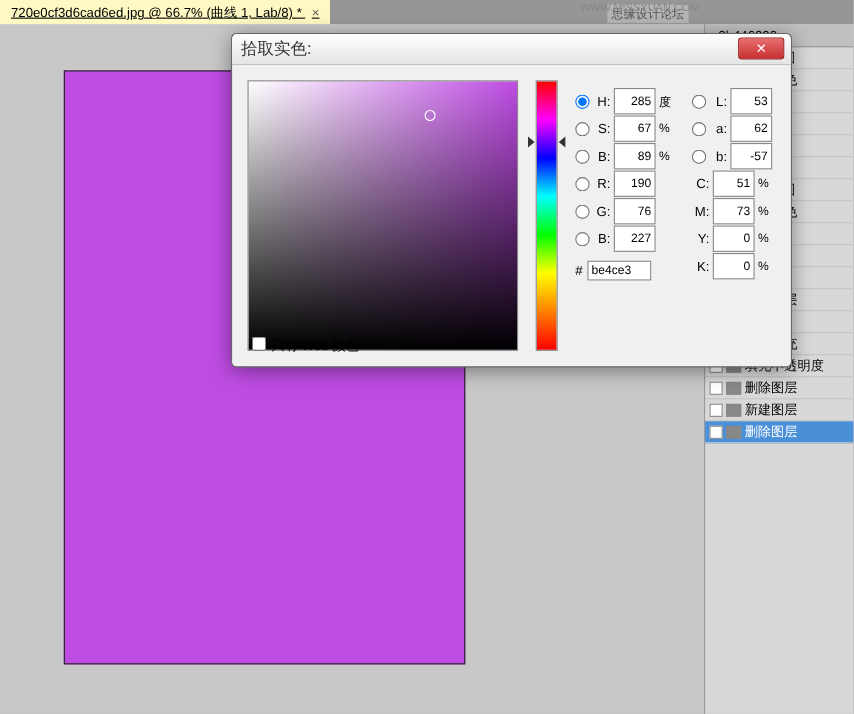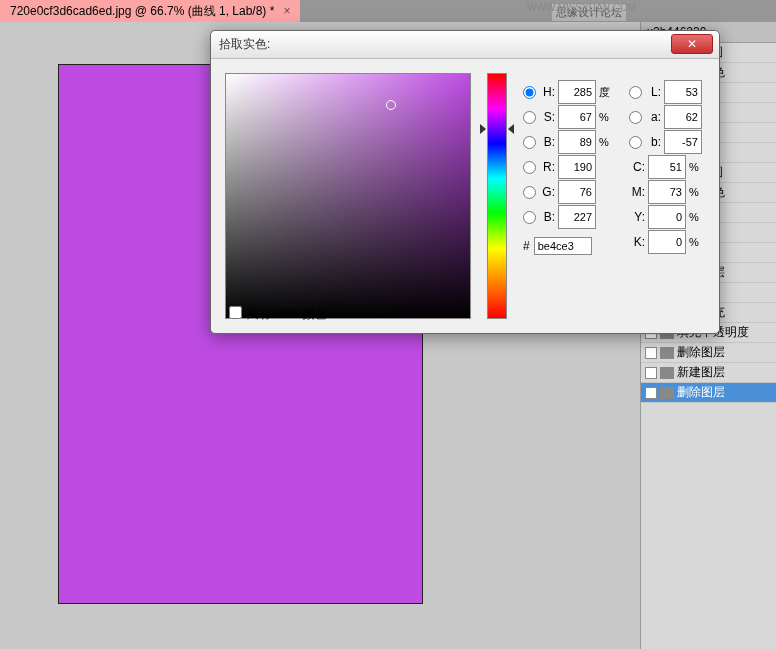--- a/index.html
+++ b/index.html
@@ -1,38 +1,38 @@
 <!DOCTYPE html>
 <html><head>
 <meta charset="utf-8">
 <style>
 * { box-sizing: border-box; margin: 0; padding: 0; font-family: "Microsoft YaHei", Arial, sans-serif; font-size: 12px; }
 body { background: #b3b3b3; width: 776px; height: 649px; overflow: hidden; position: relative; }
 
 .tab-bar { background: #969696; height: 22px; display: flex; align-items: center; }
-.doc-tab { background: #fca5a5; padding: 3px 10px; border-top: 1px solid #888; font-size: 11px; }
+.doc-tab { background: #fef9c3; padding: 3px 10px; border-top: 1px solid #888; font-size: 11px; text-decoration: underline; }
 .doc-tab .close { margin-left: 6px; color: #555; cursor: pointer; }
 
 .canvas-area { position: absolute; top: 22px; left: 0; right: 136px; bottom: 0; background: #c8c8c8; }
 .purple-rect { position: absolute; left: 58px; top: 42px; width: 365px; height: 540px; background: #be4ce3; border: 1px solid #222; }
 
 .right-panel { position: absolute; right: 0; top: 22px; width: 136px; bottom: 0; background: #d8d8d8; border-left: 1px solid #999; font-size: 11px; }
 .rp-title { background: #c0c0c0; padding: 3px 6px; border-bottom: 1px solid #999; word-break: break-all; }
 .layer-item { display: flex; align-items: center; padding: 2px 4px; border-bottom: 1px solid #c4c4c4; height: 20px; gap: 3px; }
 .layer-item.selected { background: #4a90d9; color: #fff; }
 .eye { width: 12px; height: 12px; border: 1px solid #888; background: #fff; }
 .li-icon { width: 14px; height: 12px; background: #888; display: inline-block; }
 
 .watermark { position: absolute; right: 140px; top: 2px; font-size: 10px; color: #888; text-align: right; }
 .forum-label { position: absolute; right: 150px; top: 4px; font-size: 11px; color: #555; background: rgba(200,200,200,0.6); padding: 1px 4px; }
 
 
 .dialog { position: absolute; left: 210px; top: 30px; width: 510px; background: #f0f0f0; border: 1px solid #666; border-radius: 5px; box-shadow: 0 3px 18px rgba(0,0,0,0.4); }
 .dialog-header { height: 28px; background: linear-gradient(#fff,#e4e4e4); border-radius: 5px 5px 0 0; display: flex; align-items: center; padding: 0 8px; border-bottom: 1px solid #bbb; position: relative; }
-.dialog-title { font-size: 12px; color: #333; }
+.dialog-title { font-size: 15px; color: #333; }
 .dialog-close { position: absolute; right: 6px; top: 3px; width: 42px; height: 20px; background: linear-gradient(#e87070,#c83030); border: 1px solid #a02020; border-radius: 3px; color: #fff; text-align: center; line-height: 18px; cursor: pointer; }
 .dialog-body { padding: 14px; display: flex; gap: 10px; }
 
 .sv-box { width: 246px; height: 246px; border: 1px solid #888; position: relative; background: linear-gradient(to bottom, rgba(0,0,0,0), #000), linear-gradient(to right, #fff, #be4ce3); }
 .sv-cursor { position: absolute; width: 10px; height: 10px; border: 1px solid #fff; border-radius: 50%; left: 160px; top: 26px; }
 
 .hue-bar { width: 20px; height: 246px; border: 1px solid #888; background: linear-gradient(to top, #ff0000, #ff8000, #ffff00, #00ff00, #00ffff, #0000ff, #ff00ff, #ff0000); position: relative; margin: 0 6px; }
 .hue-arrow-l, .hue-arrow-r { position: absolute; width: 0; height: 0; border-top: 5px solid transparent; border-bottom: 5px solid transparent; top: 50px; }
 .hue-arrow-l { left: -8px; border-left: 6px solid #333; }
 .hue-arrow-r { right: -8px; border-right: 6px solid #333; }

